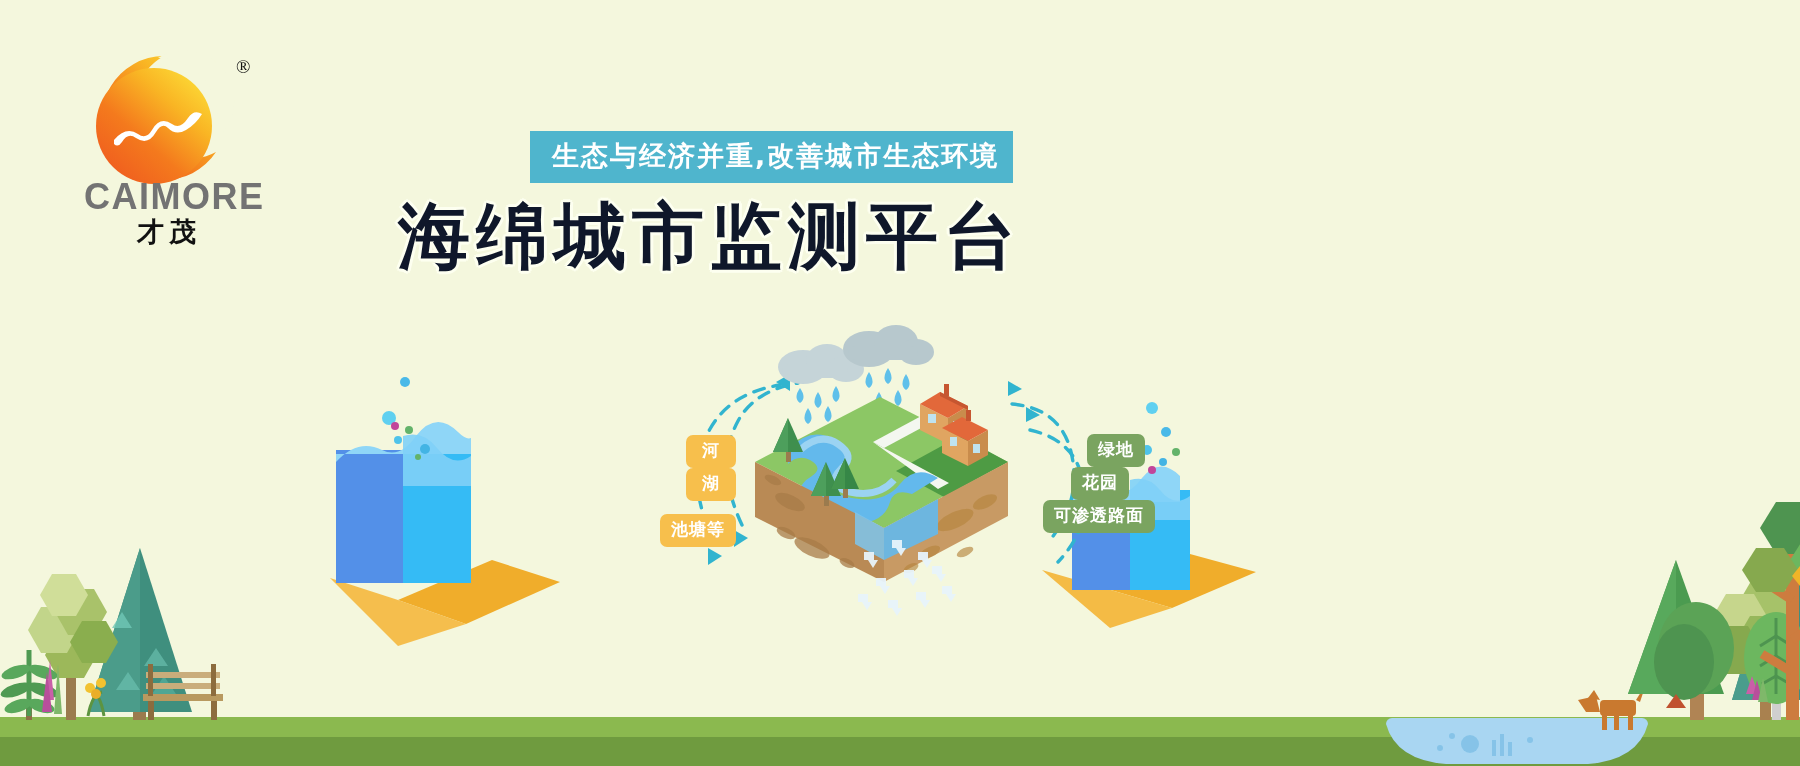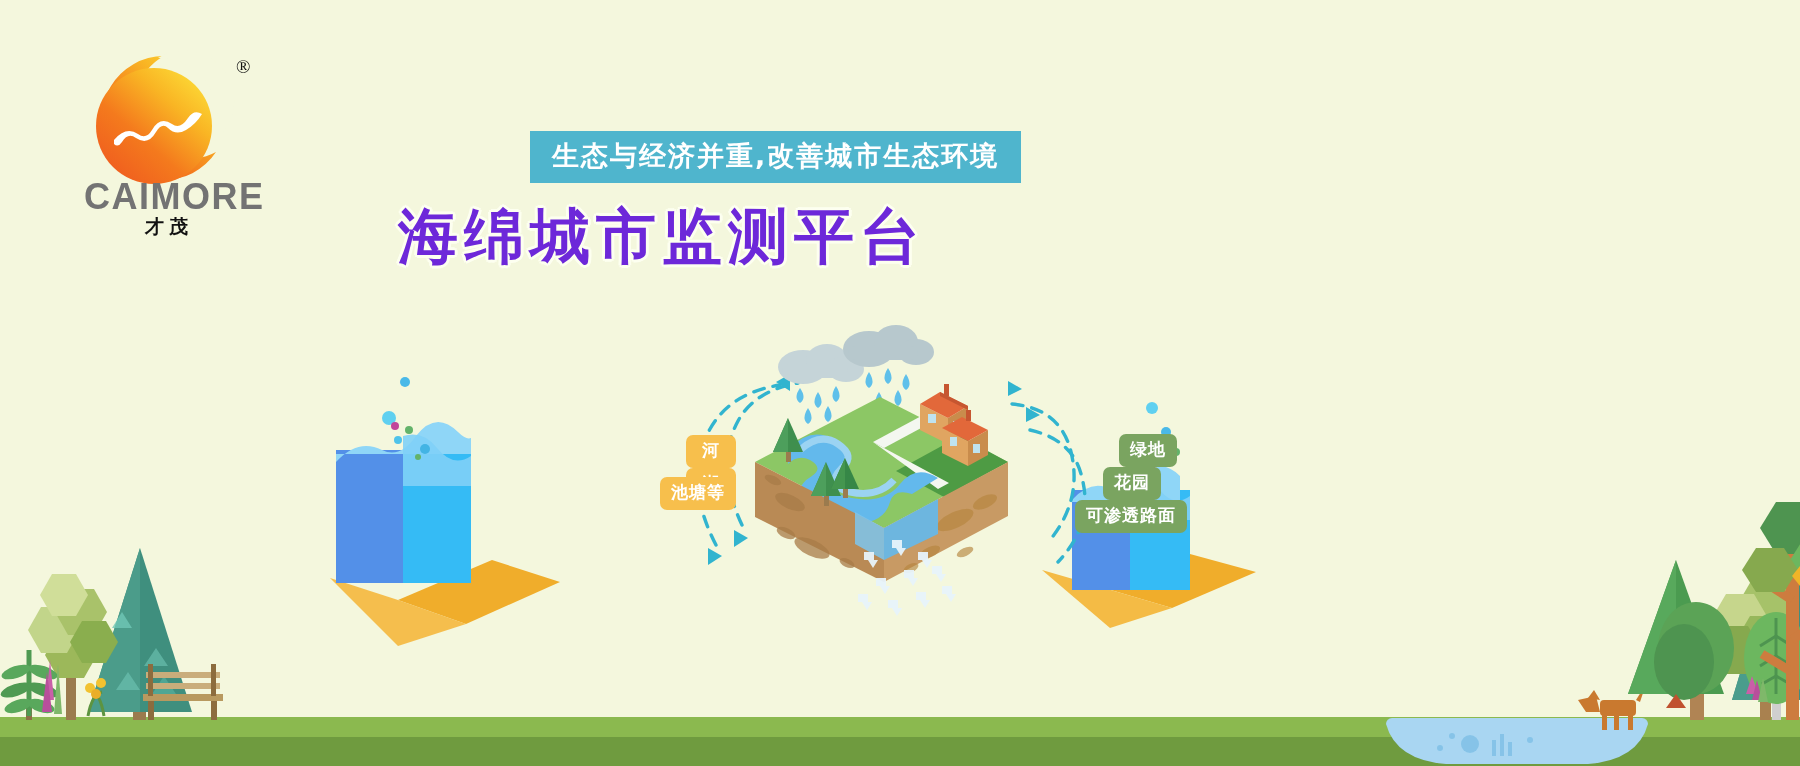--- a/index.html
+++ b/index.html
@@ -22,54 +22,54 @@
     position:absolute;left:150px;top:8px;font-size:19px;color:#111;
     font-family:"Liberation Serif",serif;
   }
   .logo-word{
     position:absolute;left:-2px;top:128px;width:170px;text-align:center;
     font-size:36px;font-weight:bold;letter-spacing:1.5px;color:#737373;
     font-family:"Liberation Sans",sans-serif;
   }
   .logo-cn{
     position:absolute;left:-2px;top:166px;width:170px;text-align:center;
-    font-size:19px;letter-spacing:5px;color:#111;font-weight:bold;
+    font-size:27px;letter-spacing:5px;color:#111;font-weight:bold;
     font-family:"DejaVu Sans",sans-serif;
   }
 
   
   #subtitle-bar{
     position:absolute;left:530px;top:131px;
-    padding:7px 22px 9px 22px;
+    padding:7px 14px 9px 22px;
     background:#4fb5cd;
     color:#ffffff;font-size:27px;font-weight:bold;letter-spacing:2px;
     font-family:"DejaVu Sans",sans-serif;
     white-space:nowrap;
   }
   #main-title{
     position:absolute;left:398px;top:181px;
-    font-size:60px;line-height:110px;font-weight:bold;
-    color:#6d28d9;letter-spacing:6px;
+    font-size:72px;line-height:110px;font-weight:bold;
+    color:#0f172a;letter-spacing:6px;
     font-family:"DejaVu Sans",sans-serif;
     white-space:nowrap;
     text-shadow:
       3px 0 0 #fdfff0, -3px 0 0 #fdfff0, 0 3px 0 #fdfff0, 0 -3px 0 #fdfff0,
       2px 2px 0 #fdfff0, -2px 2px 0 #fdfff0, 2px -2px 0 #fdfff0, -2px -2px 0 #fdfff0;
   }
 
   
   .badge{
     position:absolute;
     color:#ffffff;font-size:17px;font-weight:bold;letter-spacing:1px;
     font-family:"DejaVu Sans",sans-serif;
     padding:4px 11px 6px 11px;border-radius:7px;white-space:nowrap;
     text-align:center;
   }
   .badge.amber{background:#f7bf4c;}
-  .badge.green{background:#7aa460;margin-left:32px;}
+  .badge.green{background:#7aa460;}
 
   
   .layer{position:absolute;left:0;top:0;width:1800px;height:766px;pointer-events:none;}
 </style>
 </head>
 <body>
 
 <div id="banner">
 
   <svg class="layer" viewBox="0 0 1800 766" preserveAspectRatio="none">
@@ -403,19 +403,19 @@
     <span class="logo-reg">®</span>
     <div class="logo-word">CAIMORE</div>
     <div class="logo-cn">才茂</div>
   </div>
 
   <div id="subtitle-bar">生态与经济并重,改善城市生态环境</div>
   <div id="main-title">海绵城市监测平台</div>
 
   <div class="badge amber" style="left:686px;top:435px;width:28px;">河</div>
   <div class="badge amber" style="left:686px;top:468px;width:28px;">湖</div>
-  <div class="badge amber" style="left:660px;top:477px;">池塘等</div>
+  <div class="badge amber" style="left:660px;top:514px;">池塘等</div>
 
   <div class="badge green" style="left:1087px;top:434px;">绿地</div>
   <div class="badge green" style="left:1071px;top:467px;">花园</div>
   <div class="badge green" style="left:1043px;top:500px;text-align:right;">可渗透路面</div>
 
 </div>
 
 </body></html>

